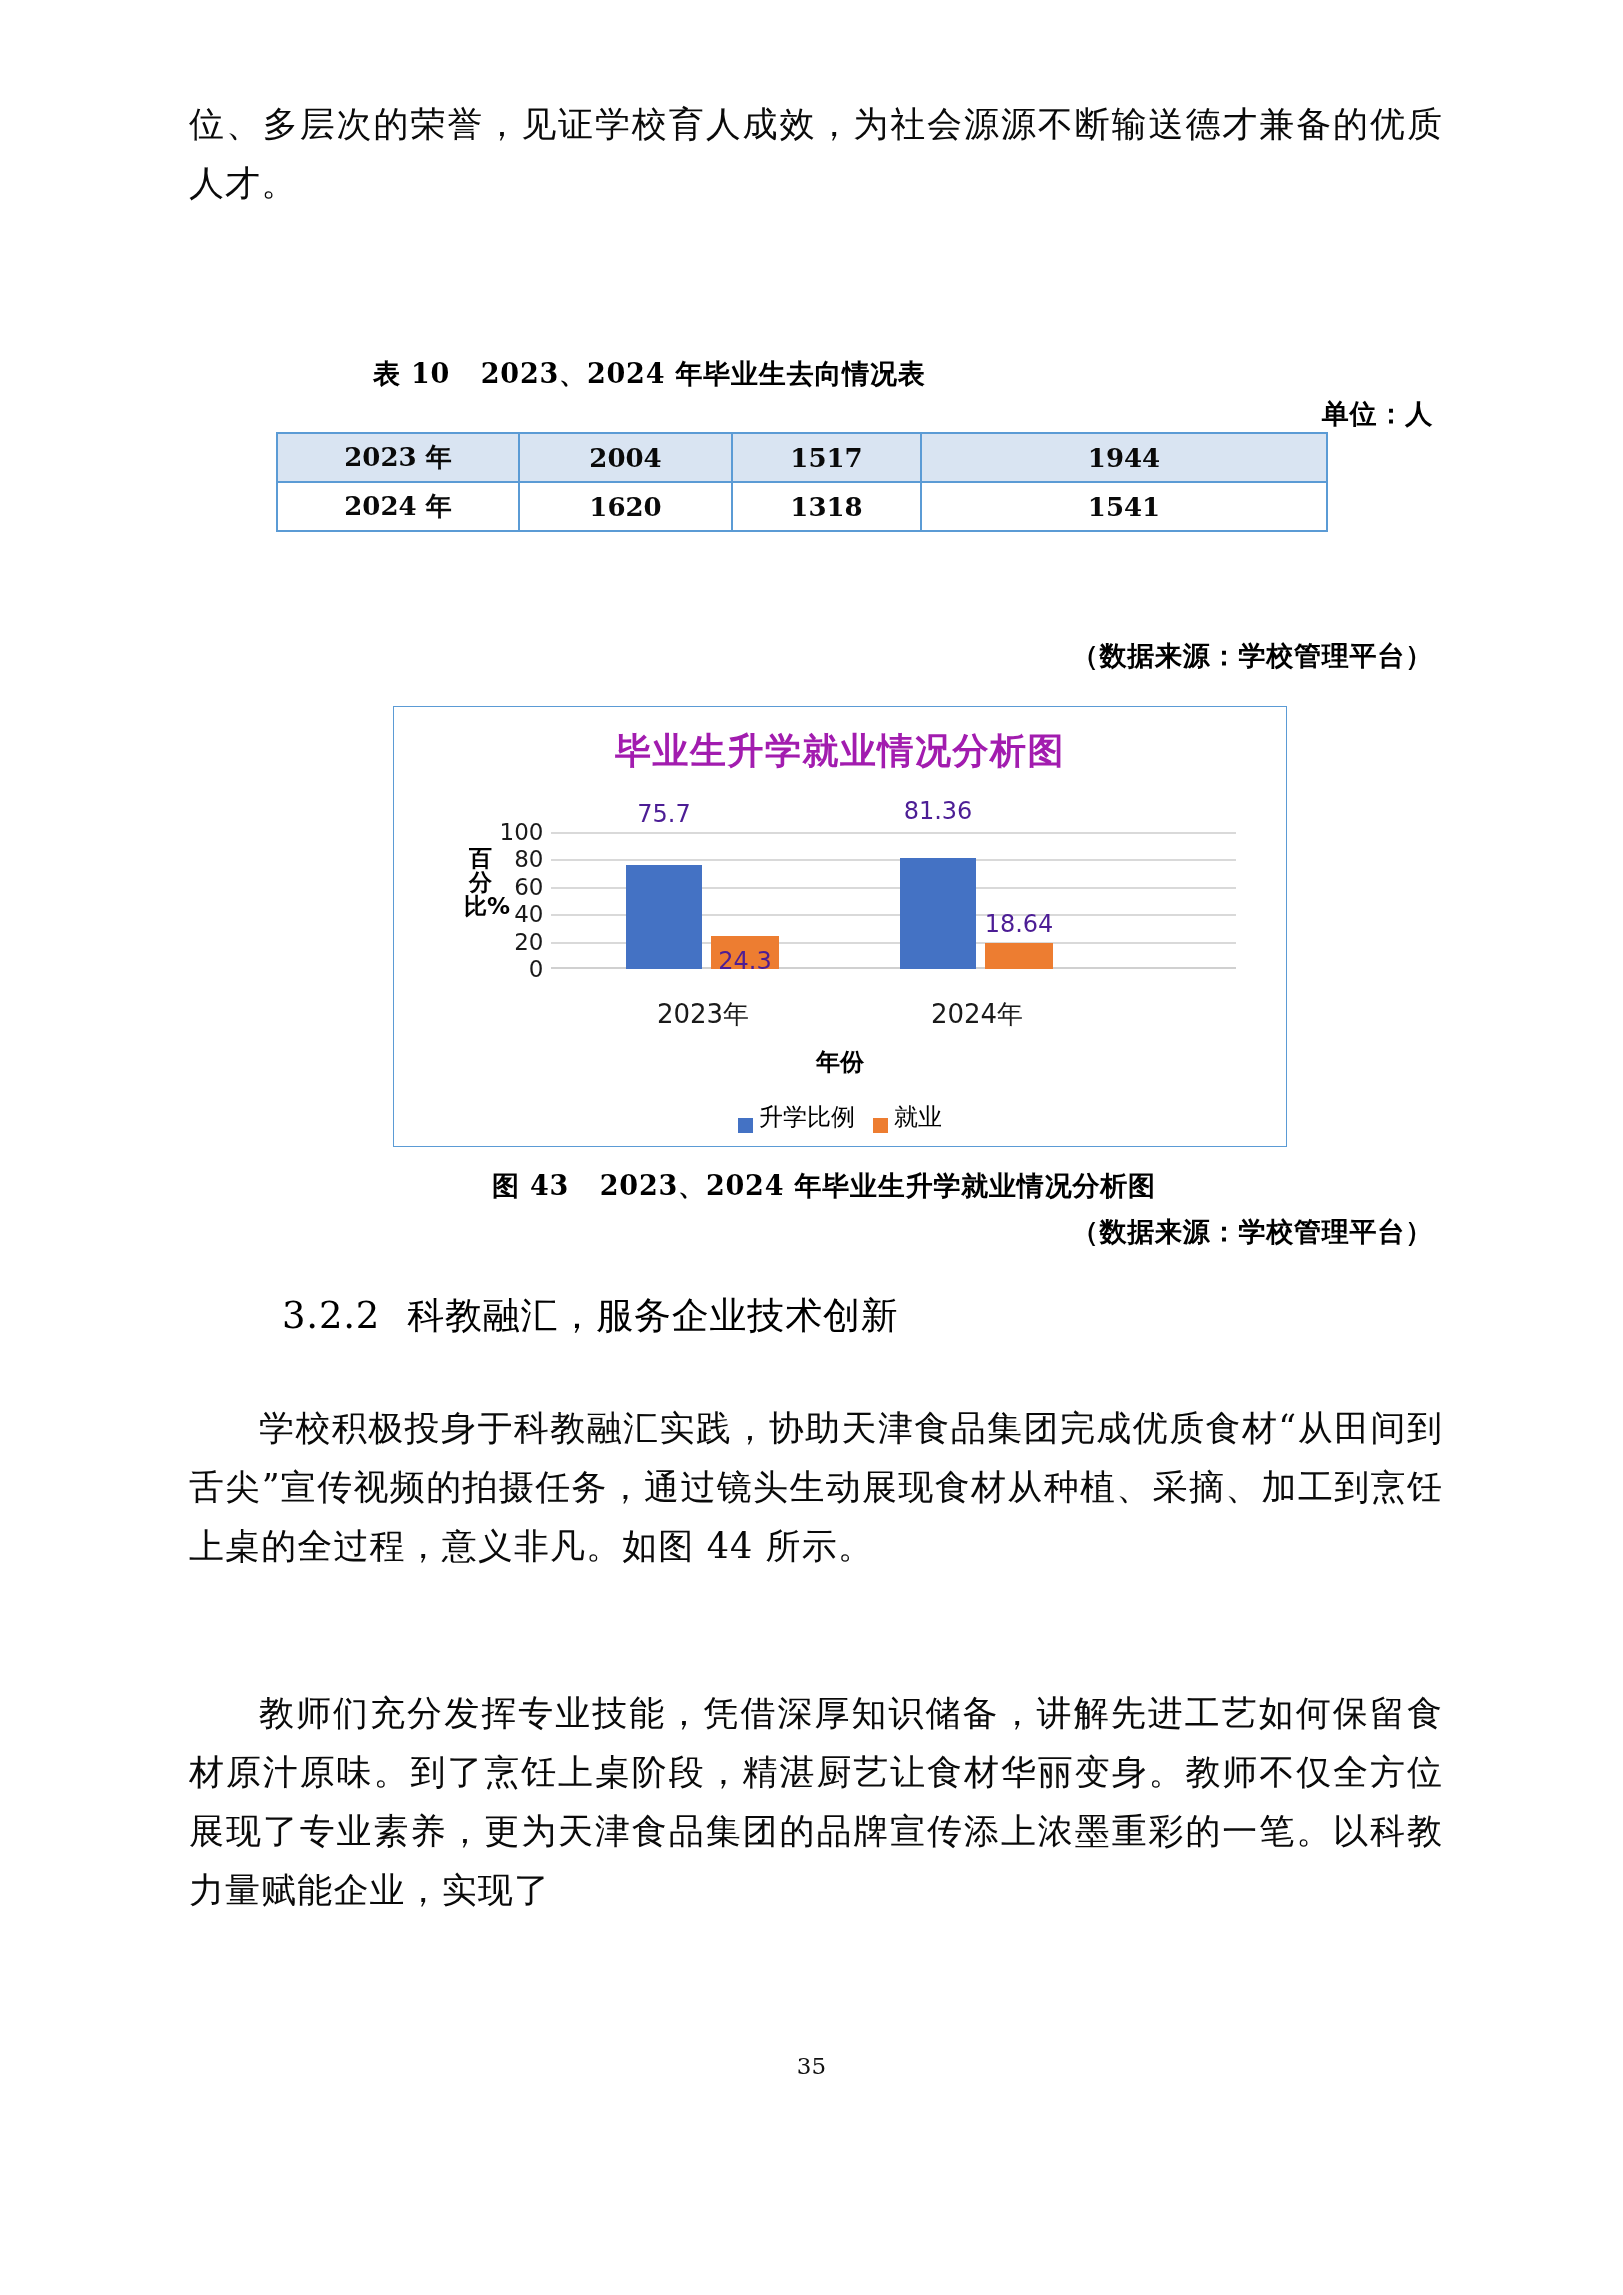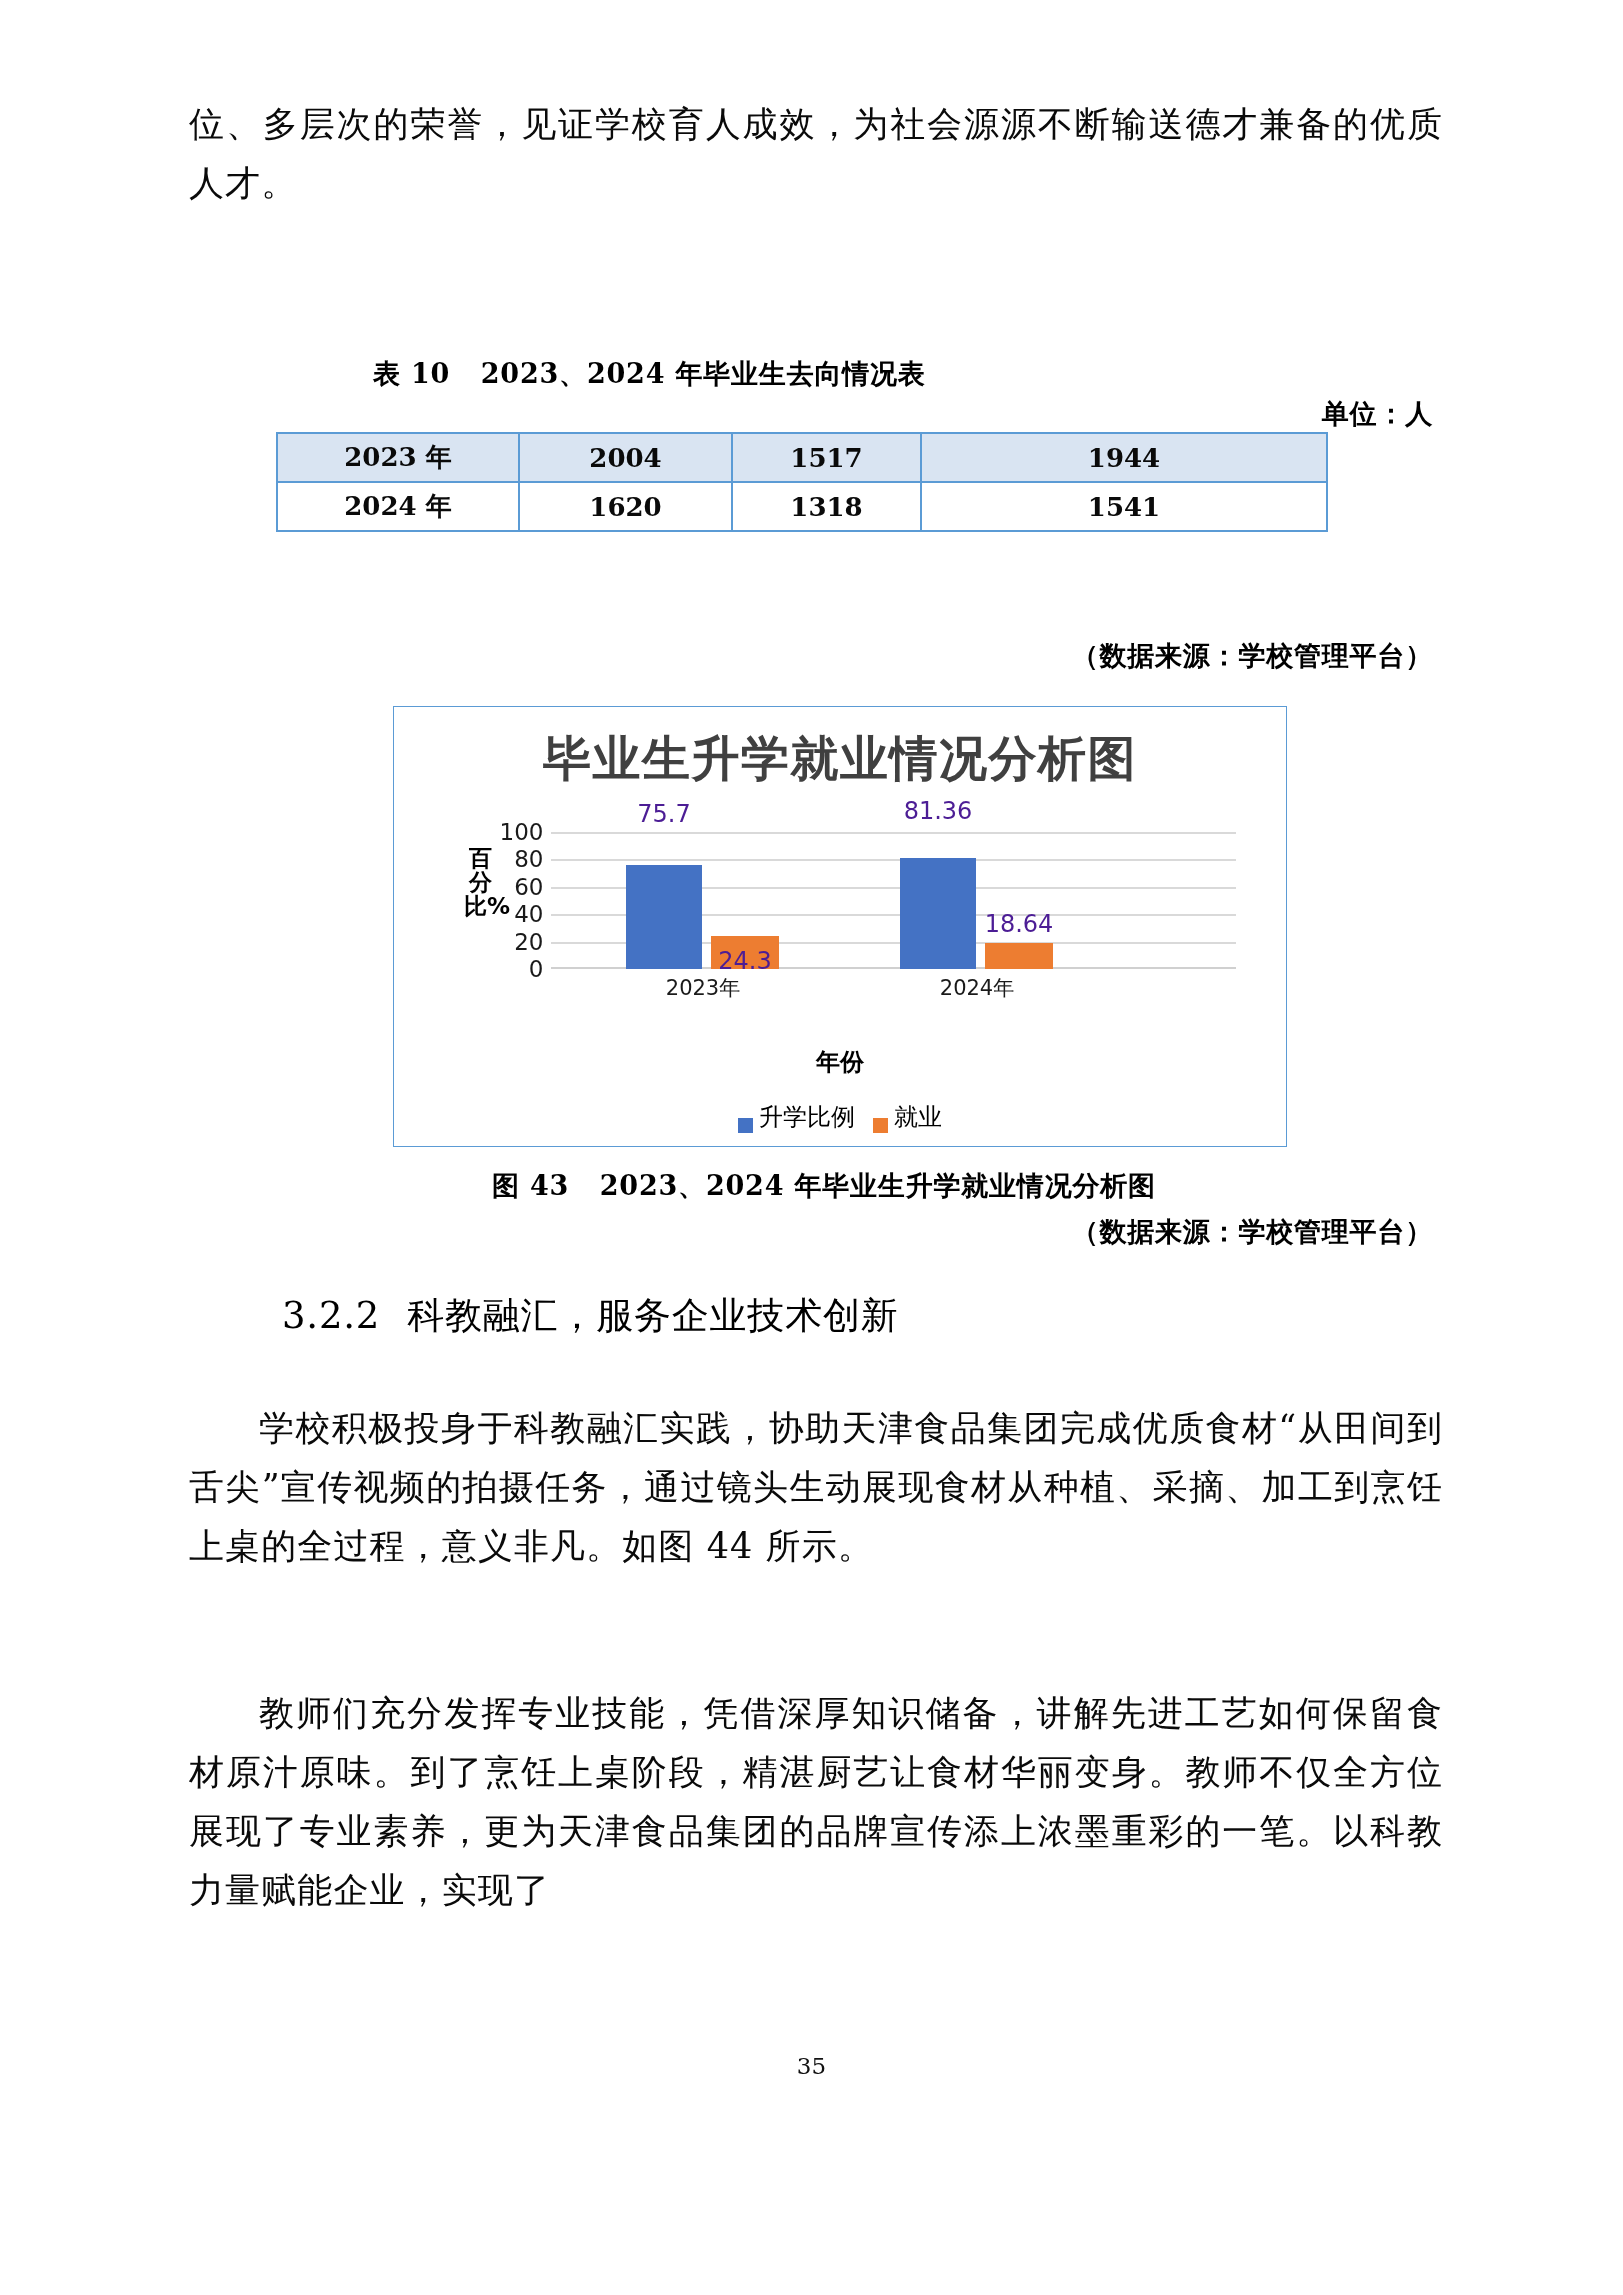--- a/index.html
+++ b/index.html
@@ -132,23 +132,23 @@
     background: #ffffff;
     box-sizing: border-box;
   }
   .chart-title {
     position: absolute;
     left: 0; right: 0;
     top: 20px;
     text-align: center;
     font-family: "DejaVu Sans", "Liberation Sans", sans-serif;
     font-weight: 700;
-    font-size: 48px;
+    font-size: 36px;
     letter-spacing: 1.5px;
-    color: #404040;
+    color: #a21caf;
   }
 
   
   .plot {
     position: absolute;
     left: 157px;
     top: 125px;
     width: 685px;
     height: 137px;
   }
@@ -200,24 +200,24 @@
     position: absolute;
     transform: translateX(-50%);
     font-family: "DejaVu Sans", "Liberation Sans", sans-serif;
     font-size: 24px;
     color: #4c1d95;
     white-space: nowrap;
     text-align: center;
   }
   .xtick {
     position: absolute;
-    top: 142px;
+    top: 165px;
     transform: translateX(-50%);
     font-family: "DejaVu Sans", "Liberation Sans", sans-serif;
-    font-size: 21px;
+    font-size: 26px;
     color: #1a1a1a;
     white-space: nowrap;
   }
   .xlabel {
     position: absolute;
     left: 0; right: 0;
     top: 339px;
     text-align: center;
     font-family: "DejaVu Sans", "Liberation Sans", sans-serif;
     font-weight: 700;

